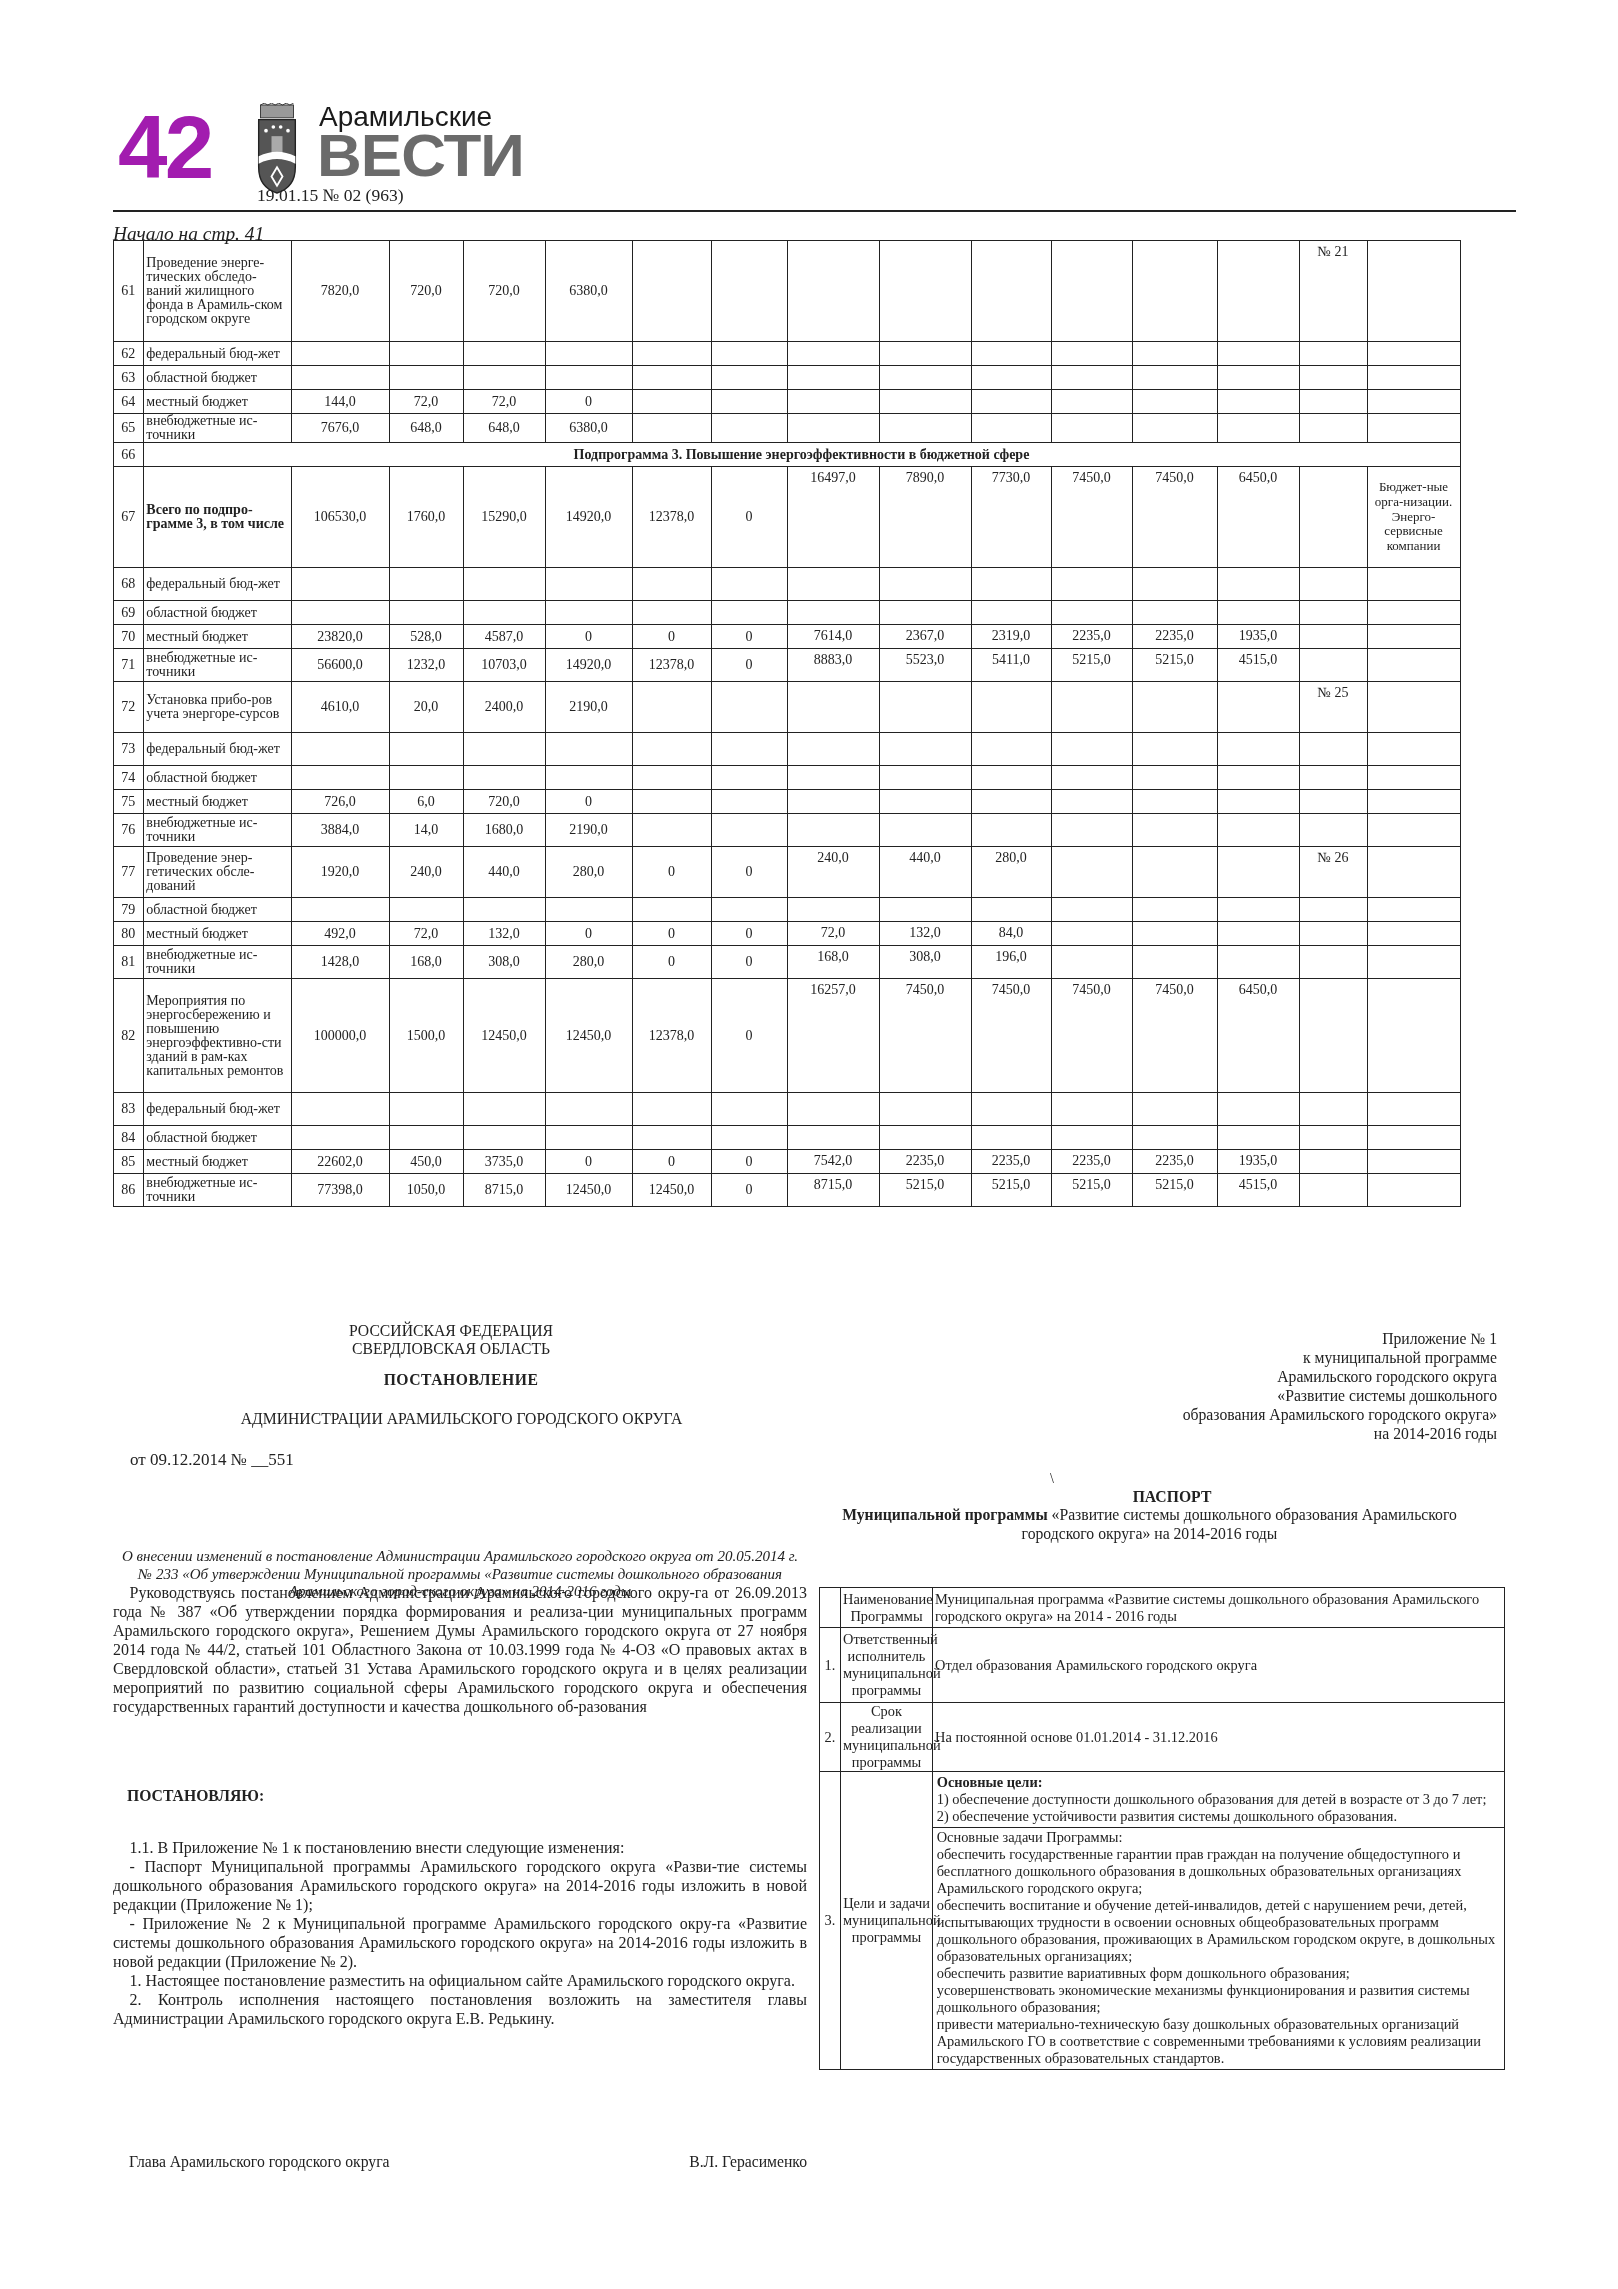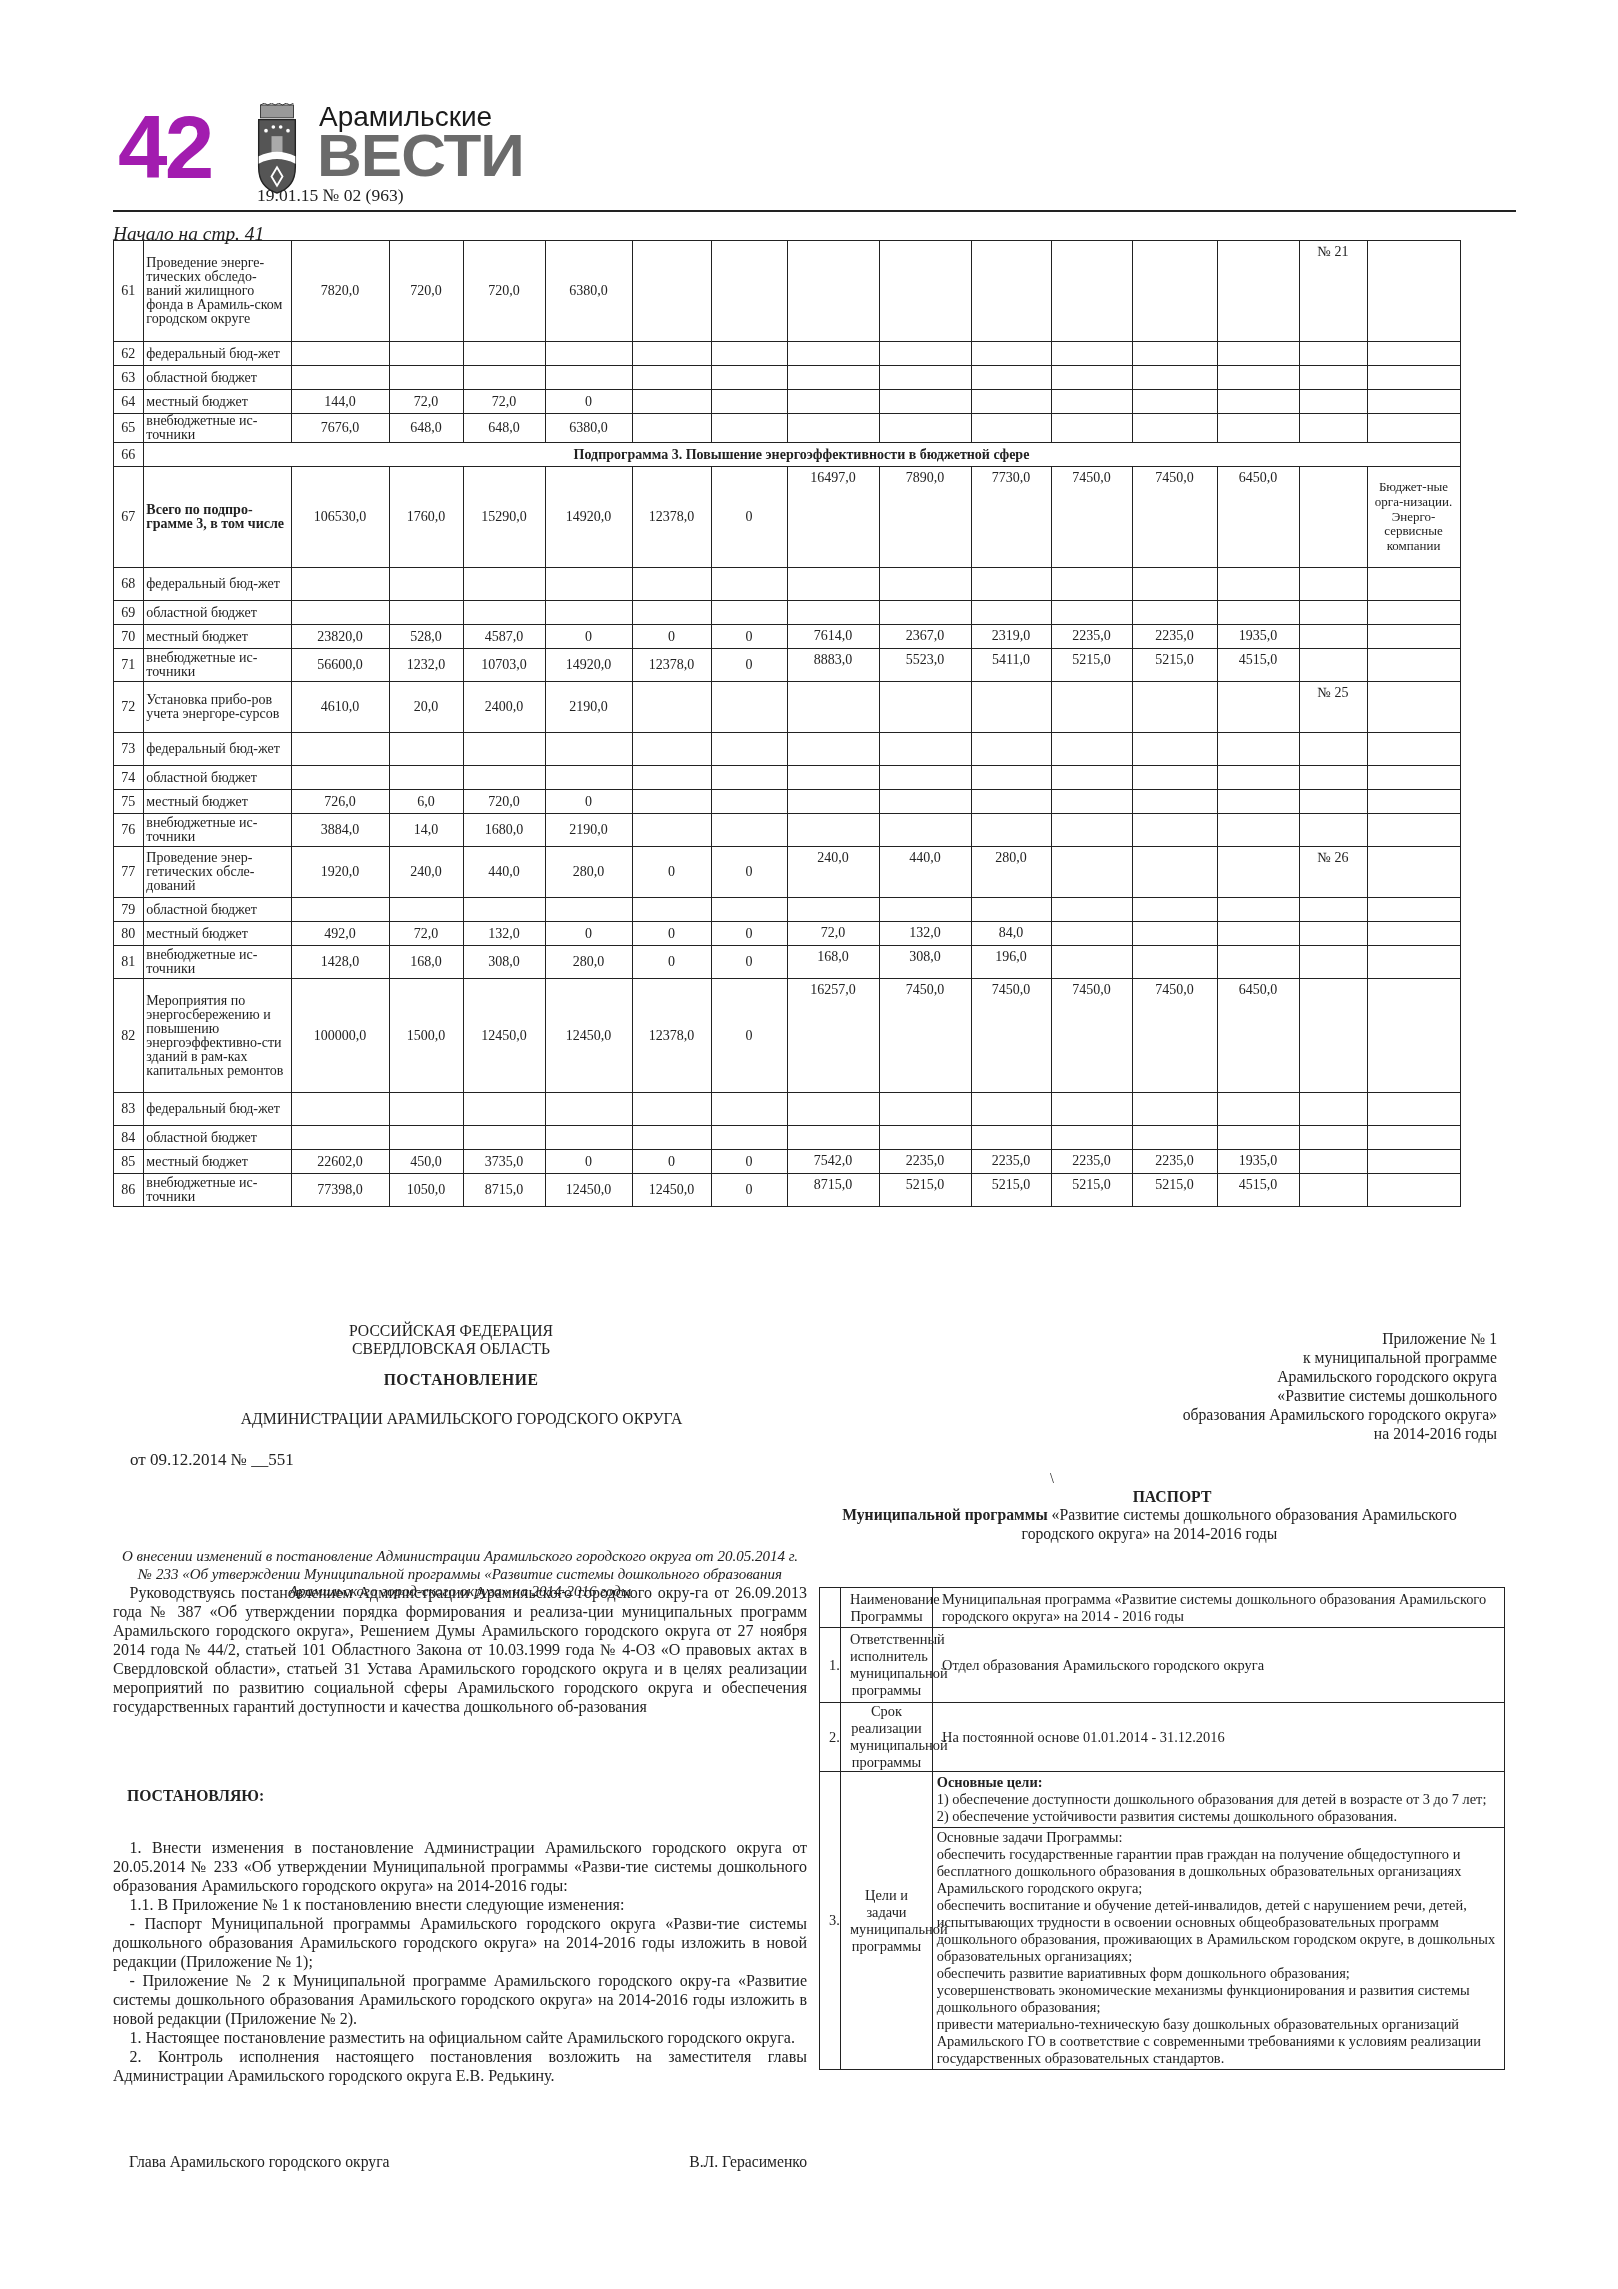--- a/index.html
+++ b/index.html
@@ -23,21 +23,21 @@
   table.grid td.b{font-weight:bold;}
   table.grid td.sub{text-align:center;font-weight:bold;}
   table.grid td.exec{text-align:center;font-size:13px;line-height:14.8px;}
   
   .center{text-align:center;}
   .t16{font-size:15.7px;line-height:17.5px;}
   .just{text-align:justify;font-size:16px;line-height:19px;}
   .indent{text-indent:16.6px;}
   
   table.pass{position:absolute;left:819px;top:1587px;width:686px;border-collapse:collapse;table-layout:fixed;font-size:14.4px;line-height:17px;}
-  table.pass td{border:0.9px solid #222;padding:0 9px;color:#222;vertical-align:middle;}
+  table.pass td{border:0.9px solid #222;padding:0 2px;color:#222;vertical-align:middle;}
   table.pass td.num{text-align:center;width:20px;}
   table.pass td.nm{text-align:center;width:83px;}
   .sec{padding:1.8px 3.7px !important;}
 </style>
 </head>
 <body>
 
 <div class="abs pagenum">42</div>
 <svg class="abs crest" viewBox="0 0 48 100">
   <rect x="6" y="2" width="36" height="14" fill="#999" stroke="#333" stroke-width="1"></rect>
@@ -522,21 +522,20 @@
 </div>
 <div class="abs center" style="left:258px;top:1371px;width:406px;font-weight:bold;font-size:15.7px;letter-spacing:0.5px;">ПОСТАНОВЛЕНИЕ</div>
 <div class="abs center" style="left:129px;top:1410px;width:665px;font-size:15.7px;">АДМИНИСТРАЦИИ АРАМИЛЬСКОГО ГОРОДСКОГО ОКРУГА</div>
 <div class="abs" style="left:130px;top:1450px;font-size:17px;">от  09.12.2014 № __551</div>
 <div class="abs center" style="left:113px;top:1548px;width:694px;font-style:italic;font-weight:normal;font-size:15px;line-height:17.5px;">О внесении изменений в  постановление  Администрации Арамильского городского округа от 20.05.2014 г.  № 233 «Об утверждении Муниципальной программы «Развитие системы дошкольного образования Арамильского город-ского округа» на 2014-2016 годы</div>
 
 <div class="abs just indent" style="left:113px;top:1583px;width:694px;">Руководствуясь постановлением Администрации Арамильского городского окру-га от 26.09.2013 года № 387 «Об утверждении порядка формирования и реализа-ции муниципальных программ Арамильского городского округа», Решением Думы Арамильского городского округа от        27 ноября 2014 года № 44/2, статьей 101 Областного Закона от 10.03.1999 года    № 4-ОЗ «О правовых актах в Свердловской области», статьей 31 Устава Арамильского городского округа и в целях реализации мероприятий по развитию социальной сферы Арамильского городского округа и обеспечения государственных гарантий доступности и качества дошкольного об-разования</div>
 <div class="abs" style="left:127px;top:1787px;font-weight:bold;font-size:15.7px;">ПОСТАНОВЛЯЮ:</div>
 
 <div class="abs just" style="left:113px;top:1838px;width:694px;">
-  <div class="indent">1. Внести изменения в постановление Администрации Арамильского городского округа от 20.05.2014 № 233 «Об утверждении Муниципальной программы «Разви-тие системы дошкольного образования Арамильского городского округа» на 2014-2016 годы:</div>
   <div class="indent">1.1. В Приложение № 1 к постановлению внести следующие изменения:</div>
   <div class="indent">- Паспорт Муниципальной программы Арамильского городского округа «Разви-тие системы дошкольного образования Арамильского городского округа» на 2014-2016 годы изложить в новой редакции (Приложение № 1);</div>
   <div class="indent">- Приложение № 2 к Муниципальной программе Арамильского городского окру-га «Развитие системы дошкольного образования Арамильского городского округа» на 2014-2016 годы изложить в новой редакции (Приложение № 2).</div>
   <div class="indent">1. Настоящее постановление разместить на официальном сайте Арамильского городского округа.</div>
   <div class="indent">2. Контроль исполнения настоящего постановления возложить на заместителя главы Администрации Арамильского городского округа Е.В. Редькину.</div>
 </div>
 <div class="abs" style="left:129px;top:2153px;font-size:15.7px;">Глава Арамильского городского округа</div>
 <div class="abs" style="left:646px;top:2153px;width:161px;text-align:right;font-size:15.7px;">В.Л.  Герасименко</div>
 
 <div class="abs" style="left:1015px;top:1329px;width:482px;text-align:right;font-size:15.7px;line-height:19px;">

